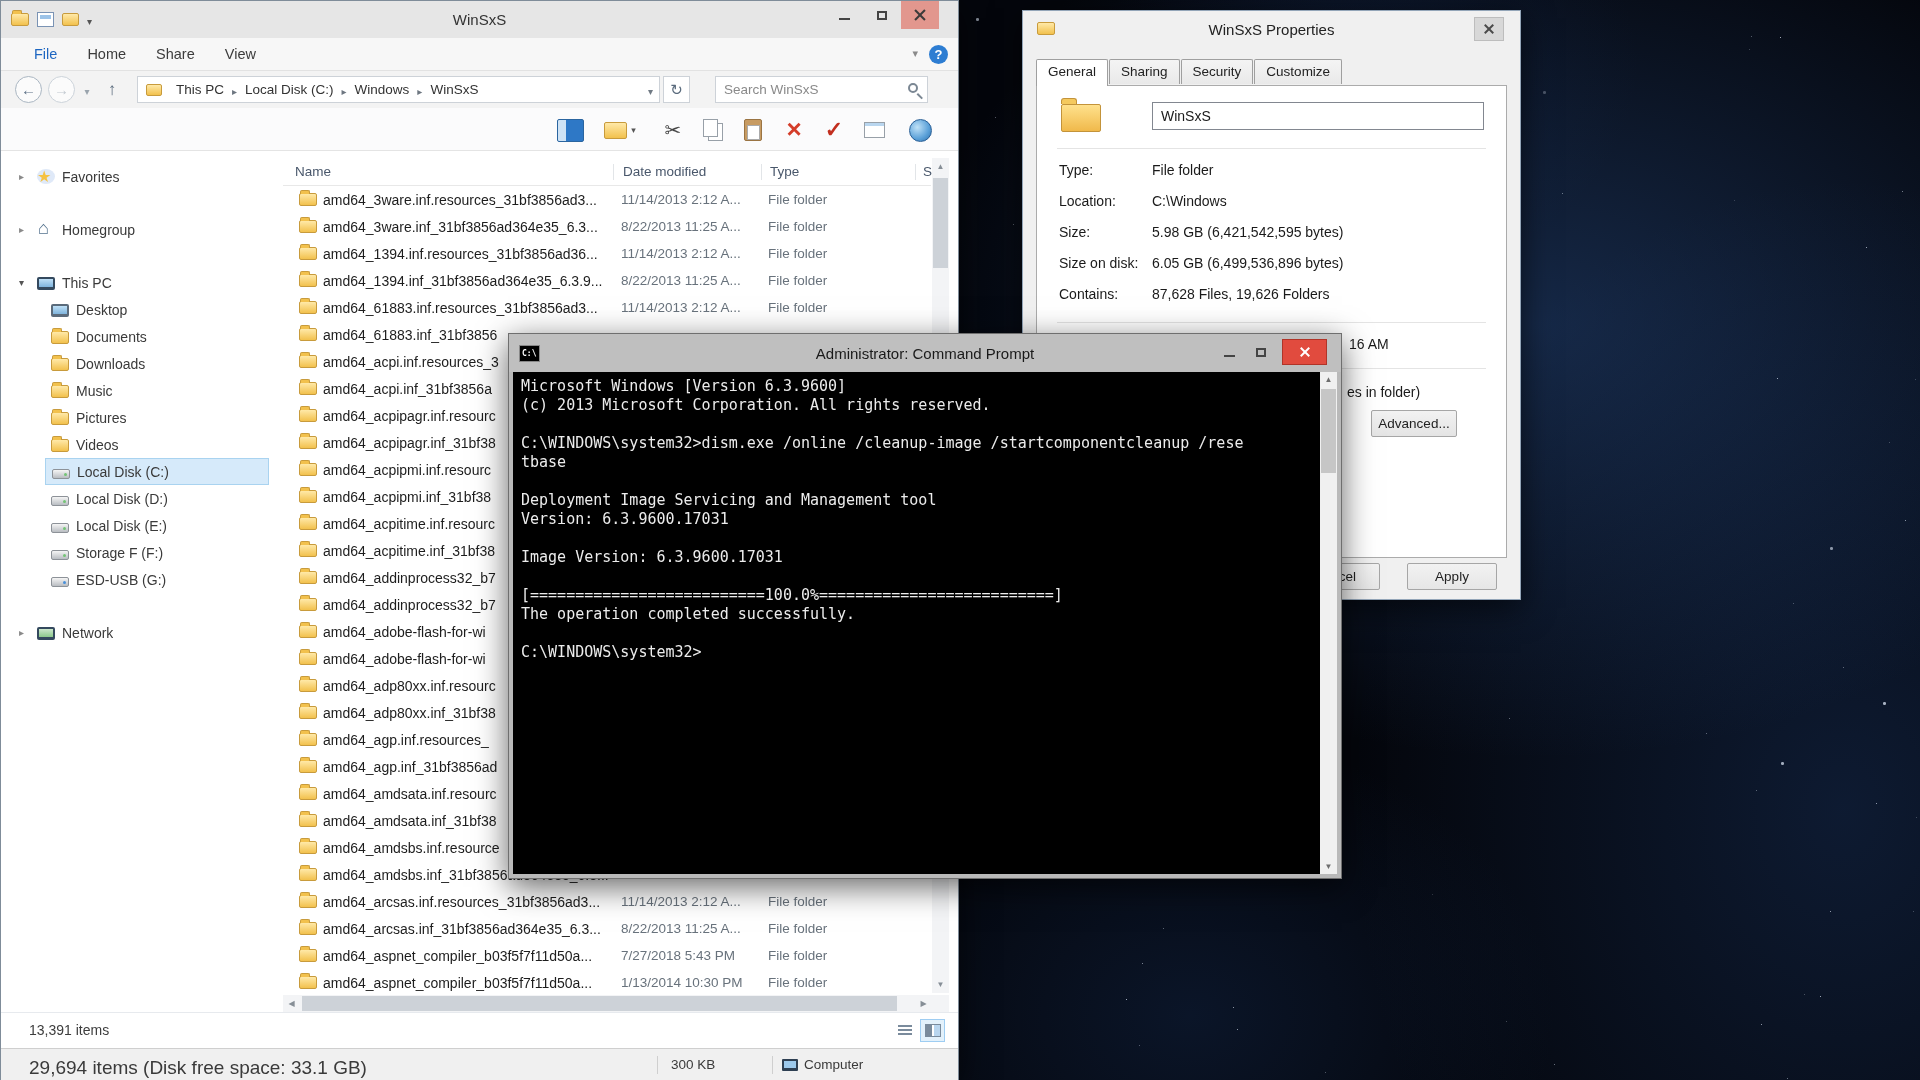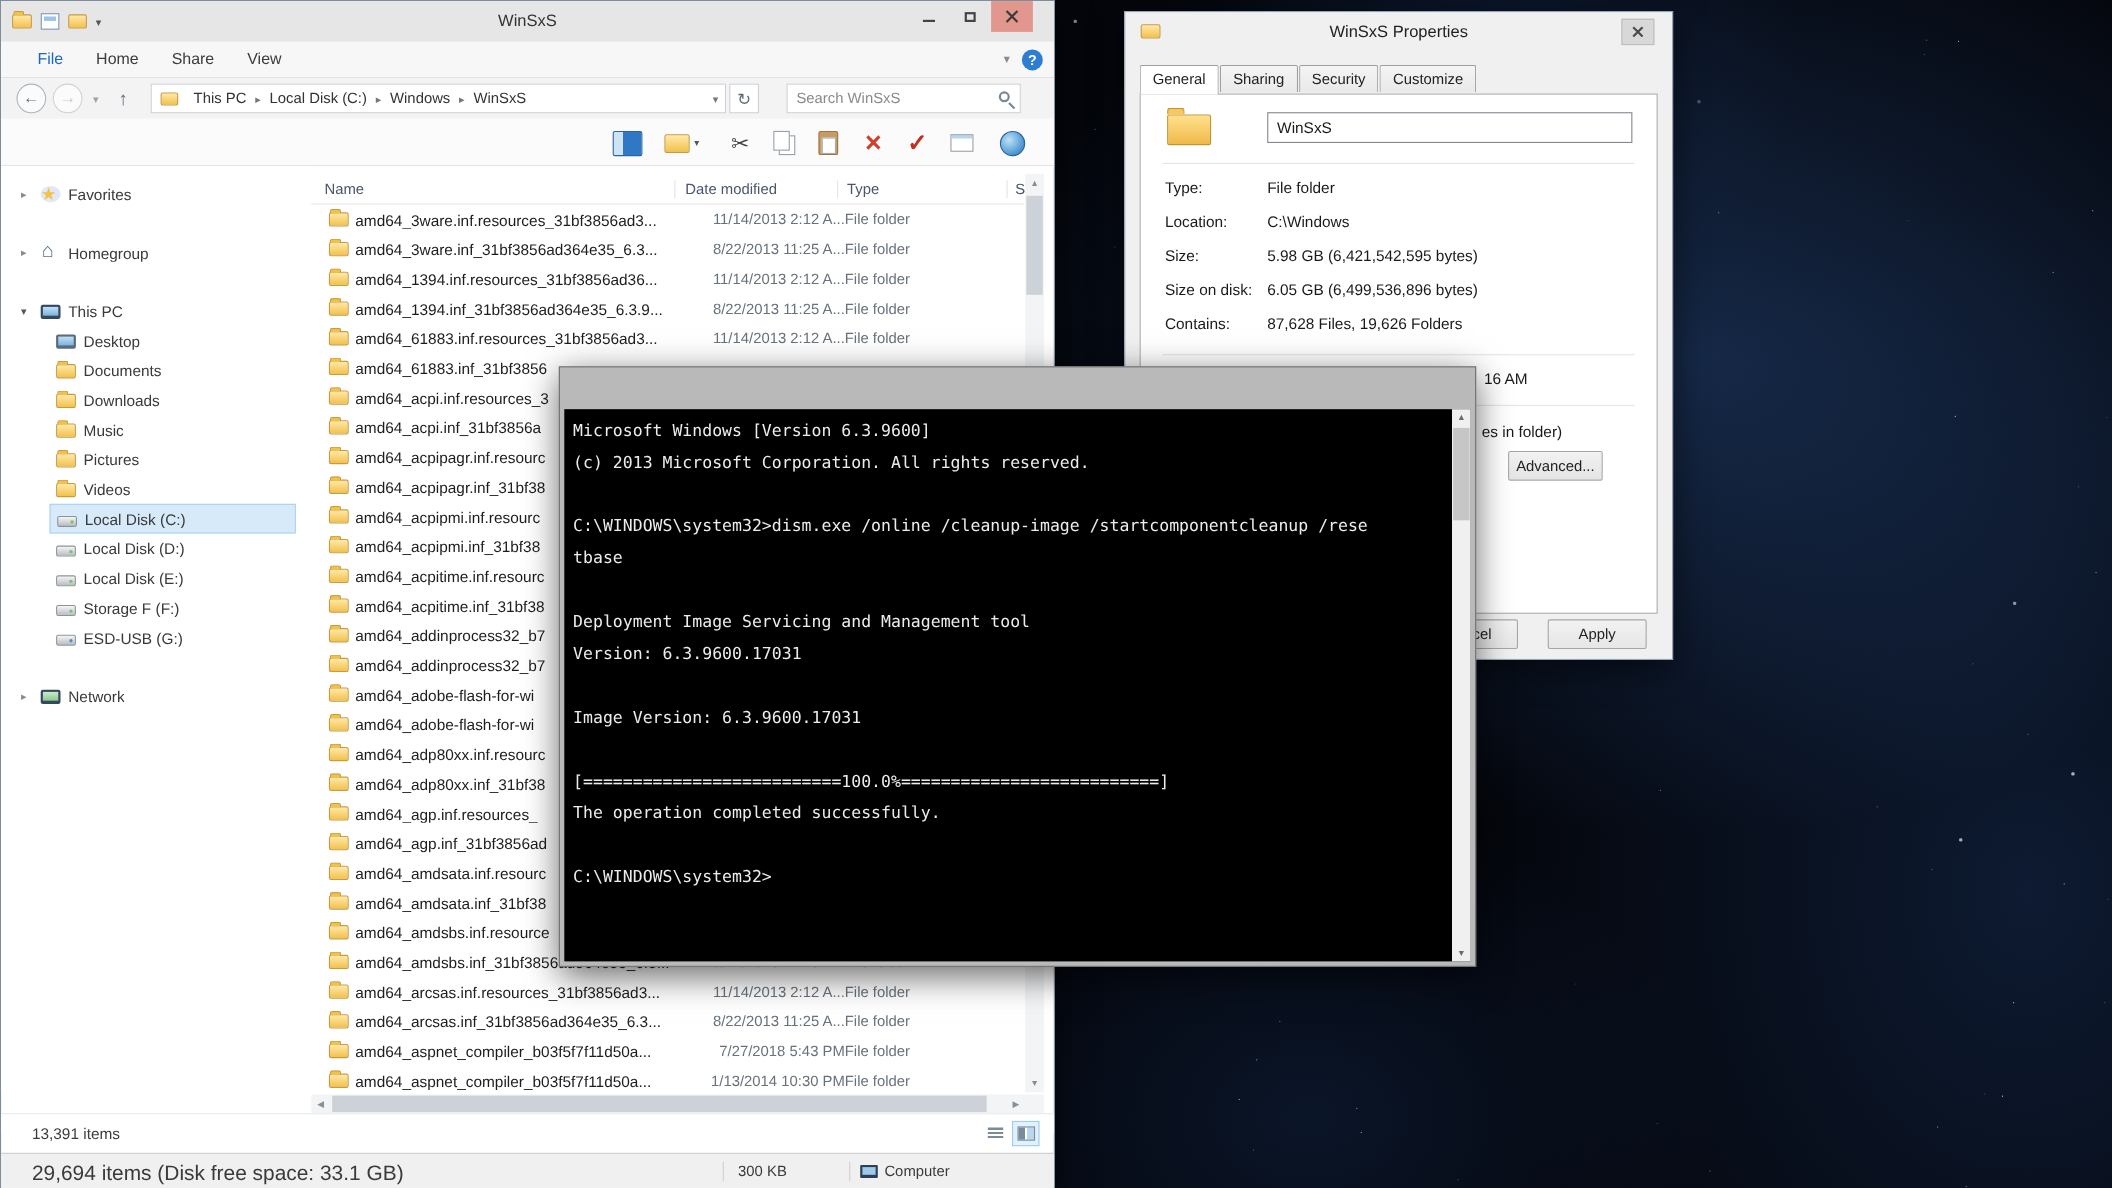--- a/index.html
+++ b/index.html
@@ -110,21 +110,21 @@
   
   #filehead{position:absolute;left:282px;top:157px;right:27px;height:28px;background:#fff;border-bottom:1px solid #e8e8e8;}
   .hcell{position:absolute;top:0;height:28px;line-height:28px;font-size:13.5px;color:#49576b;}
   .hc-name{left:12px;} .hc-date{left:340px;} .hc-type{left:487px;} .hc-size{left:640px;}
   .hsep{position:absolute;top:6px;width:1px;height:16px;background:#e2e5e8;}
   #filelist{position:absolute;left:282px;top:185px;right:27px;bottom:86px;overflow:hidden;}
   .frow{height:27px;display:flex;align-items:center;}
   .fic{width:18px;height:13px;margin-left:16px;flex:none;background:linear-gradient(#ffe9a8,#f2c14d);border:1px solid #c89b3c;border-radius:2px;position:relative;}
   .fic::before{content:"";position:absolute;left:0;top:-4px;width:8px;height:3px;background:#f2c14d;border:1px solid #c89b3c;border-bottom:none;border-radius:2px 2px 0 0;}
   .fname{margin-left:6px;width:298px;font-size:14px;color:#1d1d1d;white-space:nowrap;overflow:hidden;}
-  .fdate{width:147px;font-size:13.5px;color:#68727c;white-space:nowrap;text-align:right;}
+  .fdate{width:147px;font-size:13.5px;color:#68727c;white-space:nowrap;}
   .ftype{flex:1;font-size:13.5px;color:#68727c;white-space:nowrap;}
 
   
   .vscroll{position:absolute;top:157px;right:9px;width:17px;bottom:86px;background:#f3f4f6;}
   .vs-up,.vs-dn{position:absolute;left:0;right:0;height:17px;text-align:center;font-size:8px;color:#868e96;line-height:17px;}
   .vs-up{top:0;} .vs-dn{bottom:0;}
   .vs-up::before{content:"▲";} .vs-dn::before{content:"▼";}
   .vs-thumb{position:absolute;left:1px;right:1px;top:20px;height:90px;background:#cdd2d8;}
   .hscroll{position:absolute;left:282px;right:26px;top:994px;height:17px;background:#f3f4f6;}
   .hs-l,.hs-r{position:absolute;top:0;bottom:0;width:17px;text-align:center;font-size:8px;color:#868e96;line-height:17px;}
@@ -179,21 +179,21 @@
   #cmd{left:508px;top:333px;width:834px;height:546px;background:#b9b9b9;border:1px solid #6f6f6f;z-index:30;}
   .cmd-title{position:absolute;top:0;left:0;right:0;height:38px;background:#bfbfbf;display:flex;align-items:center;}
   .cmd-ic{width:21px;height:17px;background:#000;border:1px solid #888;margin:0 8px 0 10px;position:relative;flex:none;}
   .cmd-ic::before{content:"C:\\";position:absolute;left:2px;top:3px;color:#fff;font-family:"DejaVu Sans Mono",monospace;font-size:8px;font-weight:bold;}
   .cmd-title-text{position:absolute;left:0;right:0;text-align:center;font-size:15px;color:#1a1a1a;pointer-events:none;}
   .cbtn{position:absolute;top:5px;height:26px;display:flex;align-items:center;justify-content:center;}
   .c-min{right:97px;width:30px;} .c-max{right:65px;width:30px;}
   .c-close{right:14px;width:45px;background:#e14b3e;border:1px solid #b03428;}
   .c-close .g-x::before,.c-close .g-x::after{background:#fff;height:12px;top:0;}
   .cmd-body{position:absolute;left:4px;right:4px;top:38px;bottom:4px;background:#000;}
-  #cmd-text{position:absolute;left:8px;top:5px;right:24px;margin:0;font-family:"DejaVu Sans Mono",monospace;font-size:15px;line-height:29px;color:#ececec;white-space:pre;}
+  #cmd-text{position:absolute;left:8px;top:5px;right:24px;margin:0;font-family:"DejaVu Sans Mono",monospace;font-size:15px;line-height:19px;color:#ececec;white-space:pre;}
   .cmd-scroll{position:absolute;right:0;top:0;bottom:0;width:17px;background:#f0f0f0;}
   .cs-up,.cs-dn{position:absolute;left:0;right:0;height:15px;text-align:center;font-size:8px;color:#6d6d6d;line-height:15px;}
   .cs-up{top:0;} .cs-dn{bottom:0;}
   .cs-up::before{content:"▲";} .cs-dn::before{content:"▼";}
   .cs-thumb{position:absolute;left:1px;right:1px;top:17px;height:84px;background:#c6c6c6;}
 </style>
 </head>
 <body>
 
 <div id="screen">
@@ -742,20 +742,33 @@
       <span class="pfrag frag-created">16 AM</span>
       <span class="phr phr3"></span>
       <span class="pfrag frag-attr">es in folder)</span>
       <span class="adv-btn">Advanced...</span>
     </div>
     <span class="dbtn btn-cancel">Cancel</span>
     <span class="dbtn btn-apply">Apply</span>
   </div>
 
   <div id="cmd" class="win">
+    <div class="cmd-title">
+      <span class="cmd-ic"></span>
+      <span class="cmd-title-text">Administrator: Command Prompt</span>
+      <span class="cbtn c-min">
+          <span class="g-min"></span>
+        </span>
+      <span class="cbtn c-max">
+          <span class="g-max"></span>
+        </span>
+      <span class="cbtn c-close">
+          <span class="g-x"></span>
+        </span>
+    </div>
     <div class="cmd-body">
       <pre id="cmd-text">Microsoft Windows [Version 6.3.9600]
 (c) 2013 Microsoft Corporation. All rights reserved.
 
 C:\WINDOWS\system32&gt;dism.exe /online /cleanup-image /startcomponentcleanup /rese
 tbase
 
 Deployment Image Servicing and Management tool
 Version: 6.3.9600.17031
 

